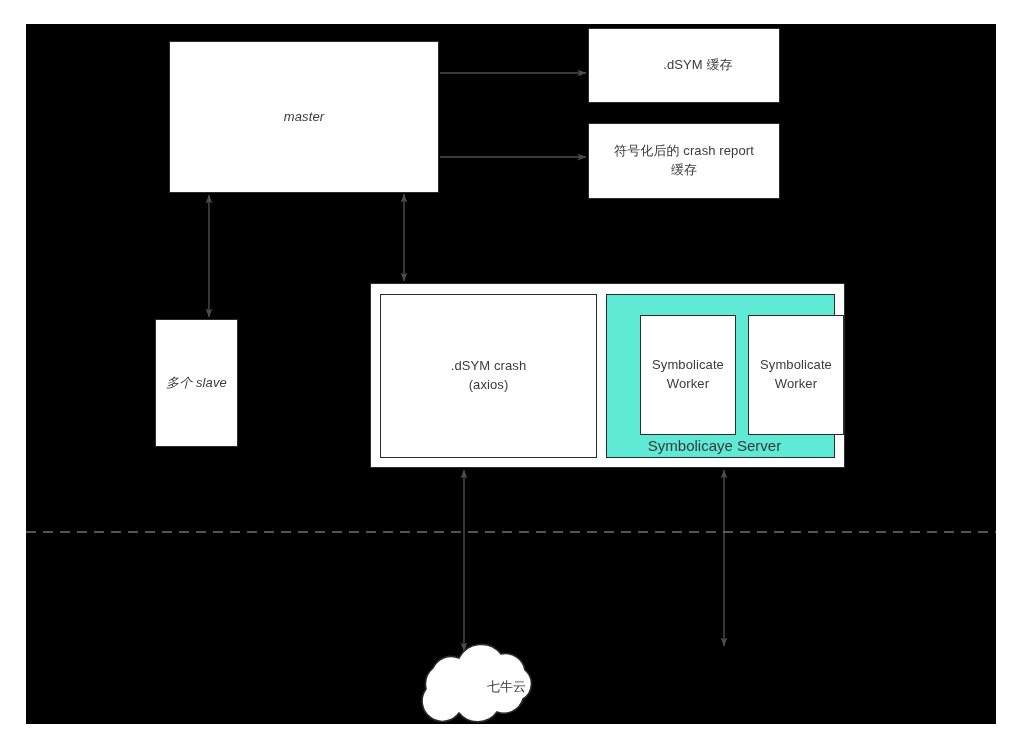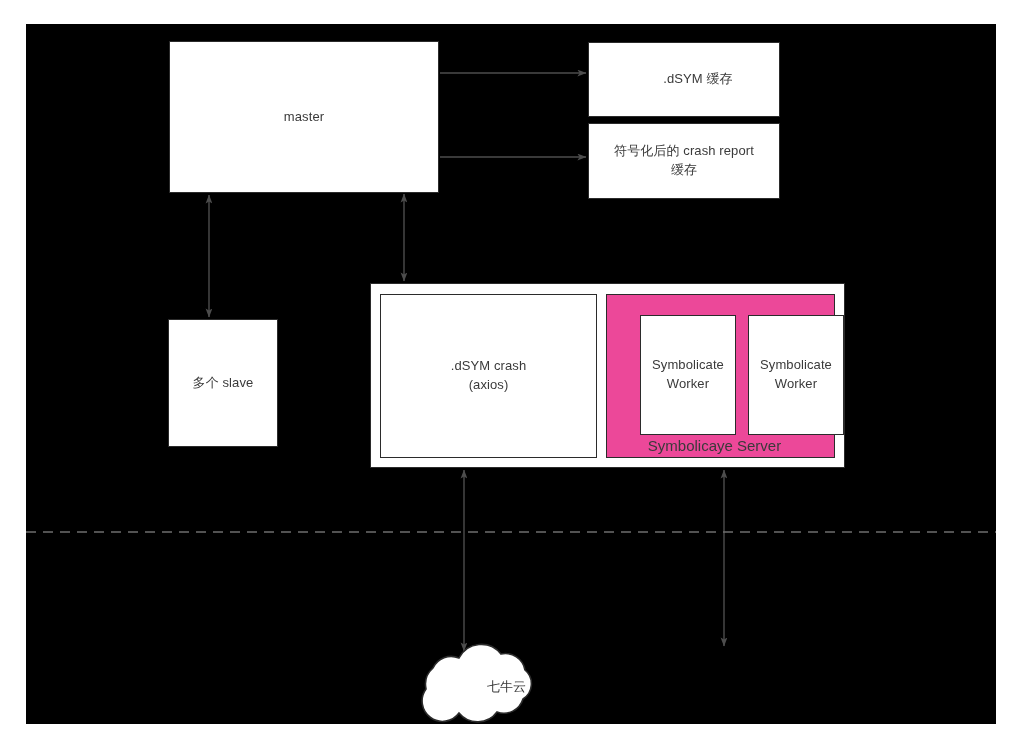--- a/index.html
+++ b/index.html
@@ -41,21 +41,21 @@
     padding: 0 6px;
   }
   .group {
     position: absolute;
     background: #ffffff;
     border: 1.6px solid #2b2b2b;
     box-sizing: border-box;
   }
   .group-inner {
     position: absolute;
-    background: #ec4899;
+    background: #5eead4;
     border: 1.6px solid #2b2b2b;
     box-sizing: border-box;
   }
   .group-caption {
     position: absolute;
     left: 0;
     right: 12px;
     text-align: center;
     color: #3a3a3a;
     font-size: 15px;
@@ -113,34 +113,34 @@
                a20,20 0 0,1 26,-10
                a25,25 0 0,1 42,-4
                a20,20 0 0,1 24,16
                a18,18 0 0,1 -2,29
                a20,20 0 0,1 -26,13
                a24,24 0 0,1 -38,1
                a20,20 0 0,1 -33,-24 z" fill="#ffffff" stroke="#2b2b2b" stroke-width="1.6"></path>
     </g>
   </svg>
 
-  <div class="node" style="left:143px; top:17px; width:270px; height:152px;">
+  <div class="node" style="left:143px; top:17px; width:270px; height:152px;font-style:italic;">
     <span class="node-label">master</span>
   </div>
 
-  <div class="node" style="left:562px; top:18px; width:192px; height:75px;padding-left:28px;">
+  <div class="node" style="left:562px; top:4px; width:192px; height:75px;padding-left:28px;">
     <span class="node-label">.dSYM 缓存</span>
   </div>
 
   <div class="node" style="left:562px; top:99px; width:192px; height:76px;">
     <span class="node-label">符号化后的 crash report
 缓存</span>
   </div>
 
-  <div class="node" style="left:142px; top:295px; width:110px; height:128px;">
+  <div class="node" style="left:129px; top:295px; width:83px; height:128px;font-style:italic;">
     <span class="node-label">多个 slave</span>
   </div>
 
   <div class="group" style="left:344px; top:259px; width:475px; height:185px;">
   </div>
 
   <div class="node" style="left:354px; top:270px; width:217px; height:164px;">
     <span class="node-label">.dSYM crash
 (axios)</span>
   </div>

